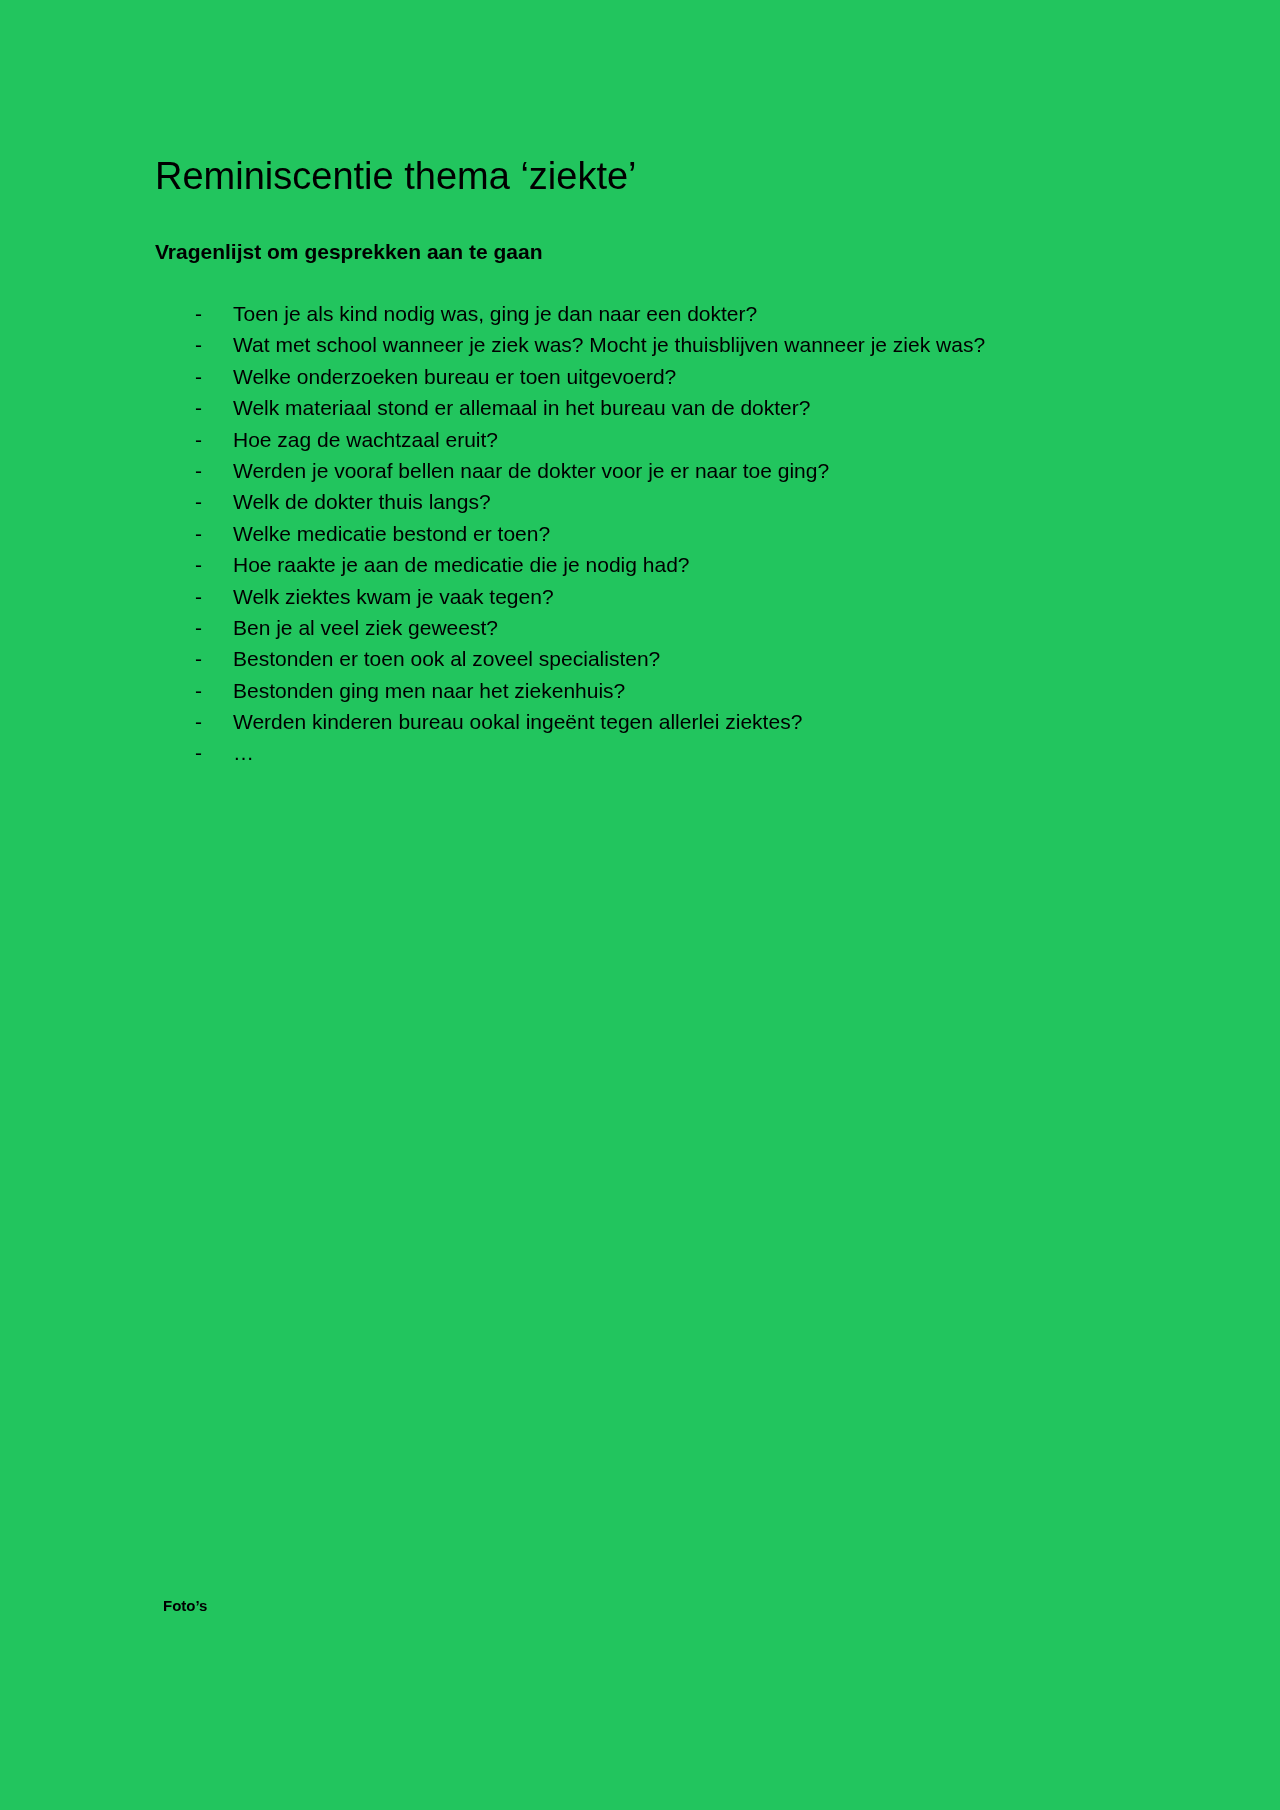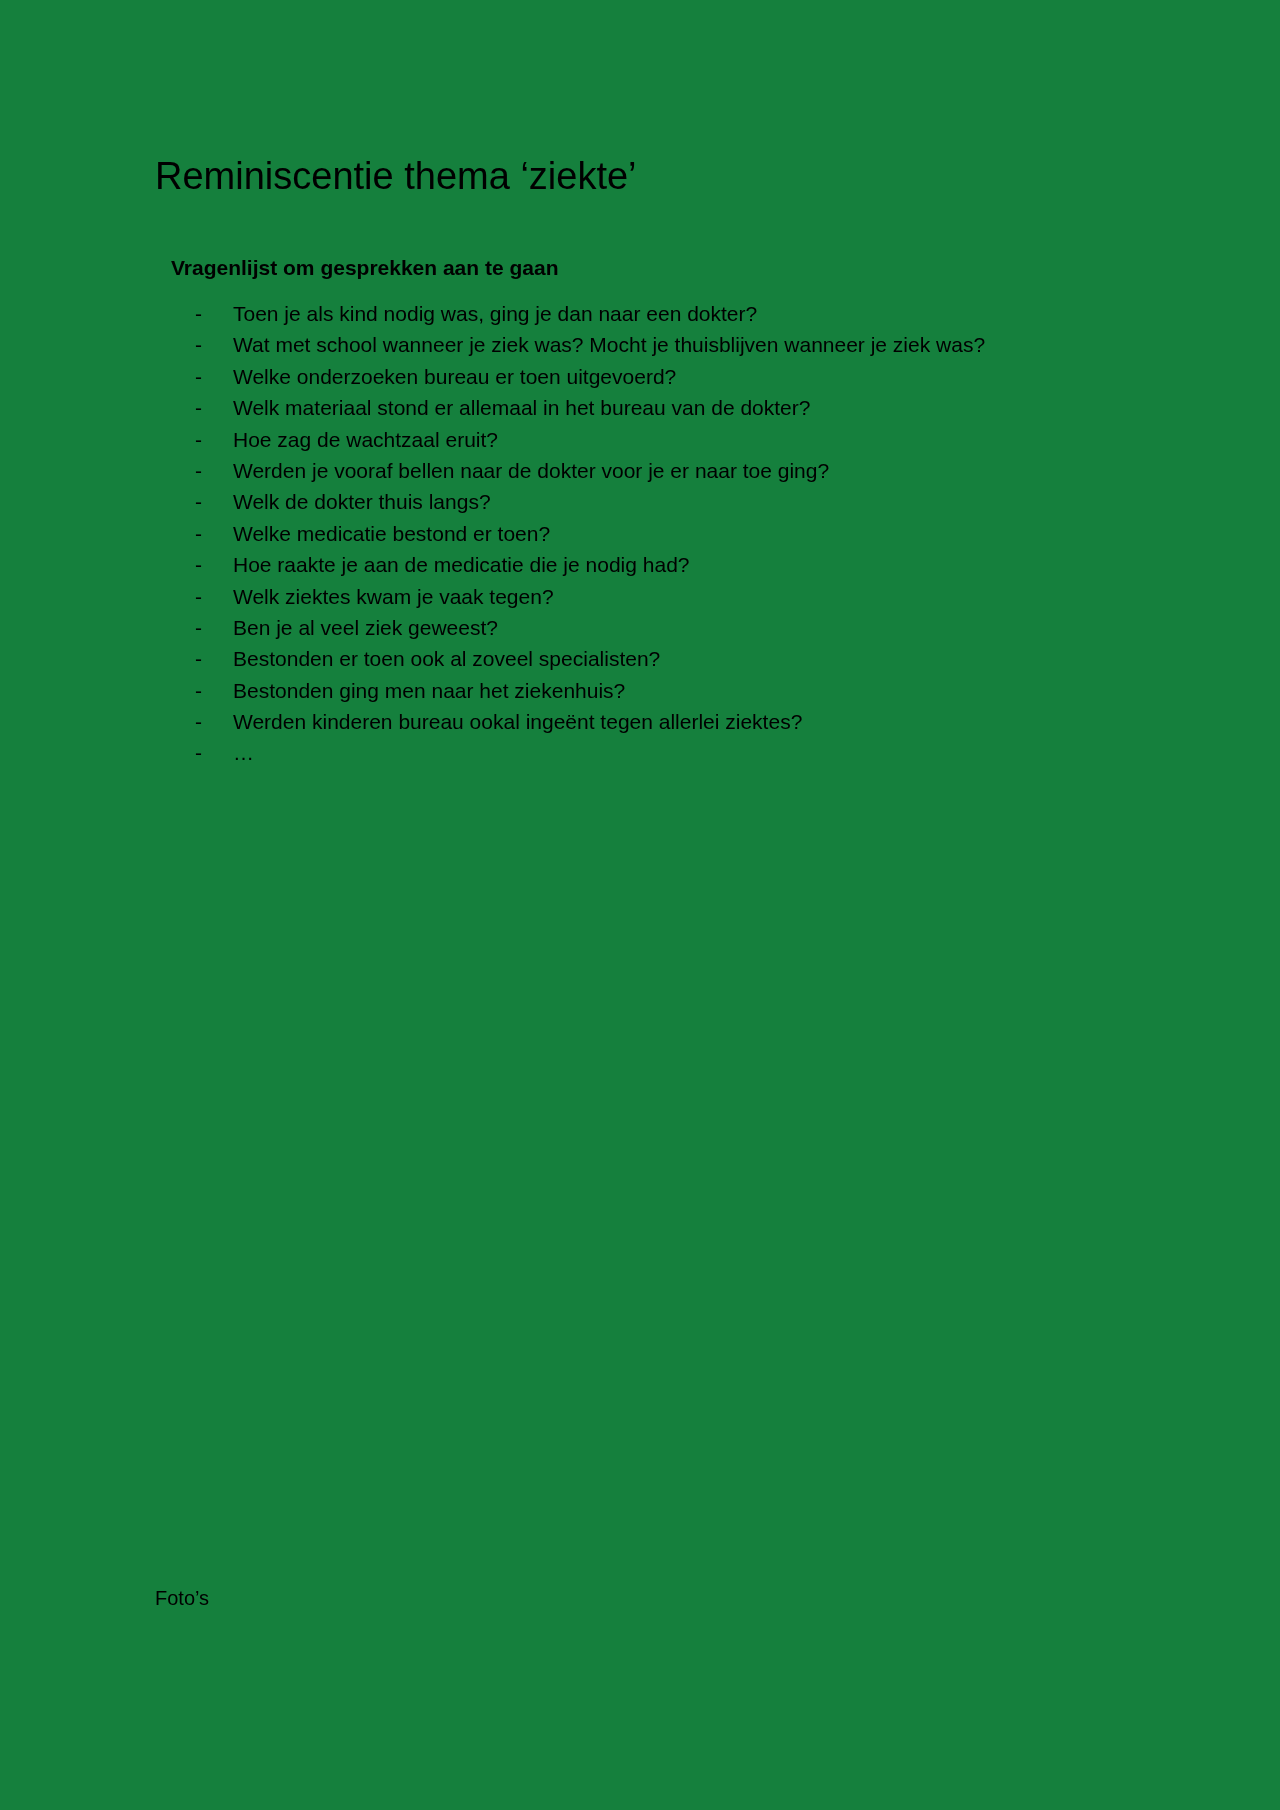--- a/index.html
+++ b/index.html
@@ -1,25 +1,25 @@
 <!DOCTYPE html>
 <html><head>
 <meta charset="utf-8">
 <style>
   html, body { margin: 0; padding: 0; background: #ffffff; }
   body { width: 1280px; height: 1810px; position: relative; overflow: hidden;
          font-family: "Liberation Sans", sans-serif; color: #000; }
-  .page { position: absolute; left: 0; top: 0; width: 1280px; height: 1810px; background: #15803d; }
+  .page { position: absolute; left: 0; top: 0; width: 1280px; height: 1810px; background: #22c55e; }
   .title { position: absolute; left: 155px; top: 152px; margin: 0; font-size: 38px; font-weight: normal; line-height: 48px; white-space: nowrap; }
-  .subtitle { position: absolute; left: 155px; top: 238px; margin: 16px; font-size: 21px; font-weight: bold; line-height: 28px; white-space: nowrap; }
+  .subtitle { position: absolute; left: 155px; top: 238px; margin: 0; font-size: 21px; font-weight: bold; line-height: 28px; white-space: nowrap; }
   .qlist { position: absolute; left: 0; top: 298px; margin: 0; padding: 0; list-style: none; }
   .qlist li { position: relative; height: 31.4px; line-height: 31.4px; font-size: 21px; white-space: nowrap; }
   .qlist .dash { position: absolute; left: 195px; }
   .qlist .qtext { position: absolute; left: 233px; }
-  .section2 { position: absolute; left: 155px; top: 1584px; margin: 0; font-size: 20px; font-weight: normal; line-height: 28px; }
+  .section2 { position: absolute; left: 155px; top: 1584px; margin: 8px; font-size: 15px; font-weight: bold; line-height: 28px; }
 </style>
 </head>
 <body>
 
 <div class="page">
   <h1 class="title">Reminiscentie thema ‘ziekte’</h1>
   <h2 class="subtitle">Vragenlijst om gesprekken aan te gaan</h2>
 
   <ul class="qlist">
     <li>

